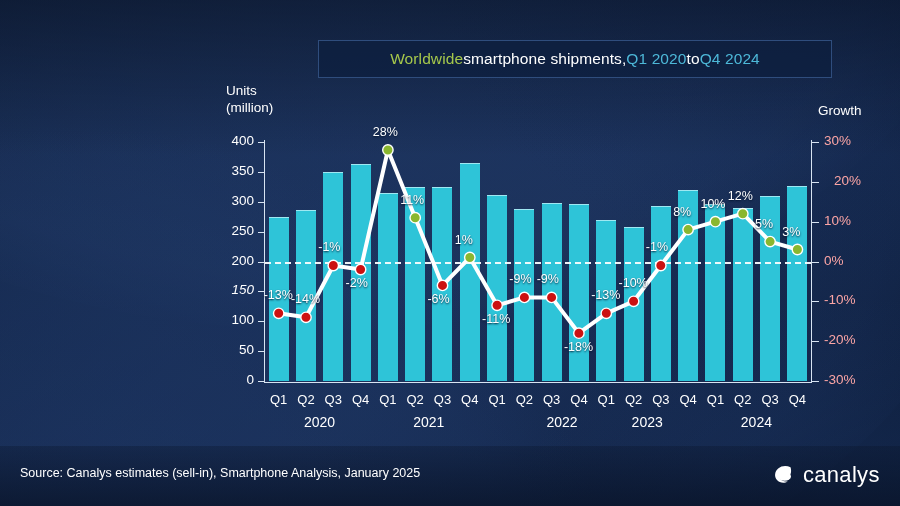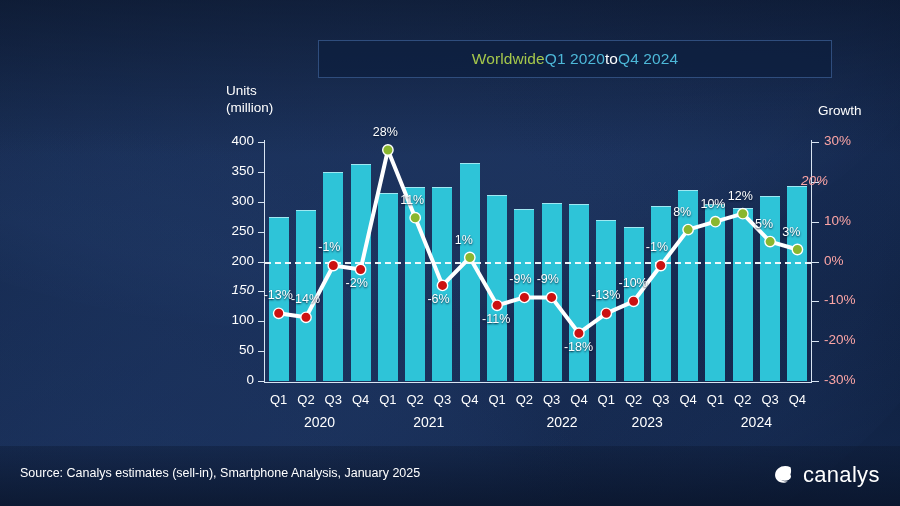--- a/index.html
+++ b/index.html
@@ -87,20 +87,21 @@
   <div class="swoosh sw1"></div>
   <div class="swoosh sw2"></div>
   <div class="swoosh sw3"></div>
   <div class="swoosh sw4"></div>
   <div class="swoosh sw5"></div>
   <div class="topdark"></div>
   <div class="botbar"></div>
 
   <div id="title-box">
     <span class="t-green">Worldwide</span>
+      <span class="t-white"> smartphone shipments, </span>
       <span class="t-blue">Q1 2020</span>
       <span class="t-white"> to </span>
       <span class="t-blue">Q4 2024</span>
   </div>
 
 
   <div id="units-cap">
     <div>Units</div>
     <div>(million)</div>
   </div>
@@ -188,21 +189,21 @@
     <div class="rlab" style="left: 824px; top: 372px;">-30%</div>
     <div class="tickR" style="left: 812px; top: 341.167px;"></div>
     <div class="rlab" style="left: 824px; top: 332.167px;">-20%</div>
     <div class="tickR" style="left: 812px; top: 301.333px;"></div>
     <div class="rlab" style="left: 824px; top: 292.333px;">-10%</div>
     <div class="tickR" style="left: 812px; top: 261.5px;"></div>
     <div class="rlab" style="left: 824px; top: 252.5px;">0%</div>
     <div class="tickR" style="left: 812px; top: 221.667px;"></div>
     <div class="rlab" style="left: 824px; top: 212.667px;">10%</div>
     <div class="tickR" style="left: 812px; top: 181.833px;"></div>
-    <div class="rlab" style="left: 801px; top: 172.833px; font-style: italic;">20%</div>
+    <div class="rlab" style="left: 834px; top: 172.833px;">20%</div>
     <div class="tickR" style="left: 812px; top: 142px;"></div>
     <div class="rlab" style="left: 824px; top: 133px;">30%</div>
     <div class="dlab" style="left: 263.65px; top: 288.283px;">-13%</div>
     <div class="dlab" style="left: 290.95px; top: 292.267px;">-14%</div>
     <div class="dlab" style="left: 318.25px; top: 240.483px;">-1%</div>
     <div class="dlab" style="left: 345.55px; top: 276.467px;">-2%</div>
     <div class="dlab" style="left: 372.85px; top: 124.967px;">28%</div>
     <div class="dlab" style="left: 400.15px; top: 192.683px;">11%</div>
     <div class="dlab" style="left: 427.45px; top: 292.4px;">-6%</div>
     <div class="dlab" style="left: 454.75px; top: 232.517px;">1%</div>

